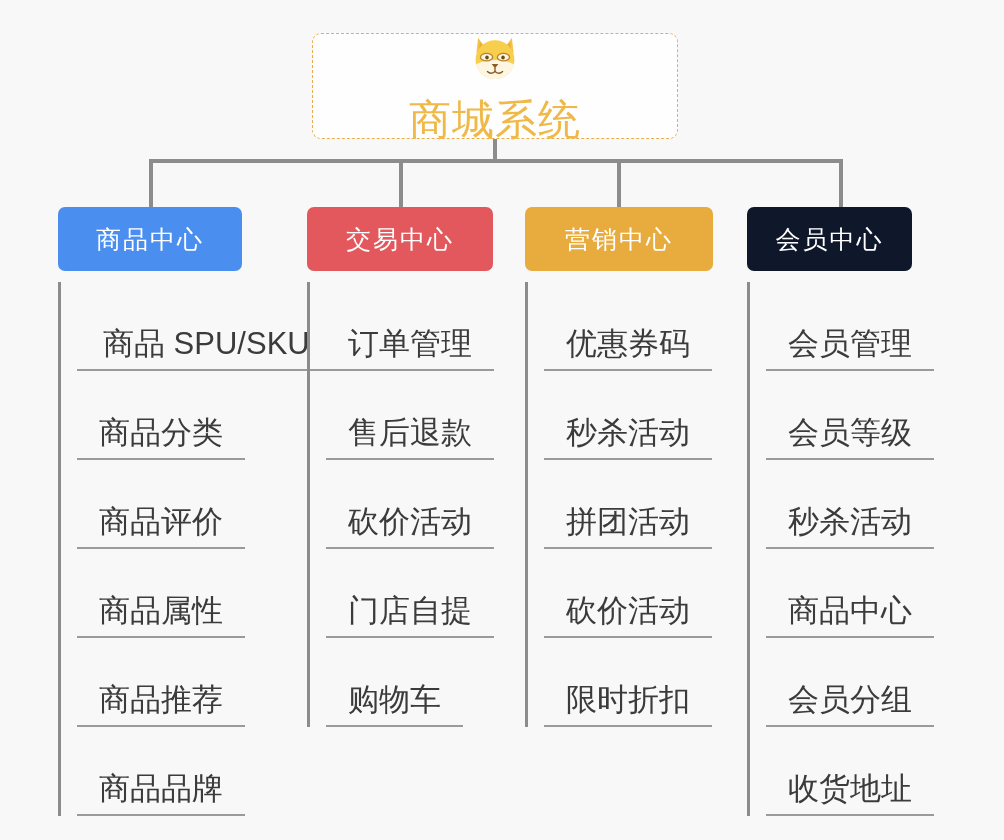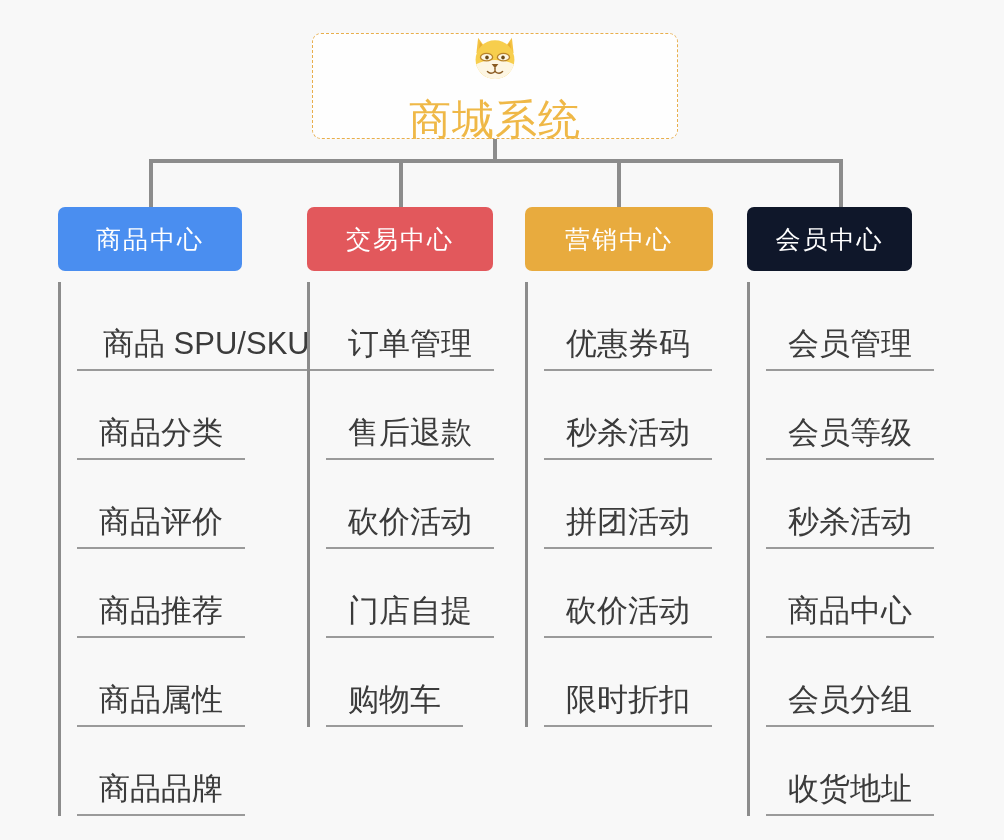--- a/index.html
+++ b/index.html
@@ -181,24 +181,24 @@
       <div class="leaf-item">
           <span class="leaf-label">商品 SPU/SKU</span>
         </div>
       <div class="leaf-item">
           <span class="leaf-label">商品分类</span>
         </div>
       <div class="leaf-item">
           <span class="leaf-label">商品评价</span>
         </div>
       <div class="leaf-item">
+          <span class="leaf-label">商品属性</span>
+        </div>
+      <div class="leaf-item">
           <span class="leaf-label">商品推荐</span>
-        </div>
-      <div class="leaf-item">
-          <span class="leaf-label">商品属性</span>
         </div>
       <div class="leaf-item">
           <span class="leaf-label">商品品牌</span>
         </div>
     </div>
   </div>
 
   <div class="branch b2">
     <div class="branch-header">交易中心</div>
     <div class="leaf-list">

